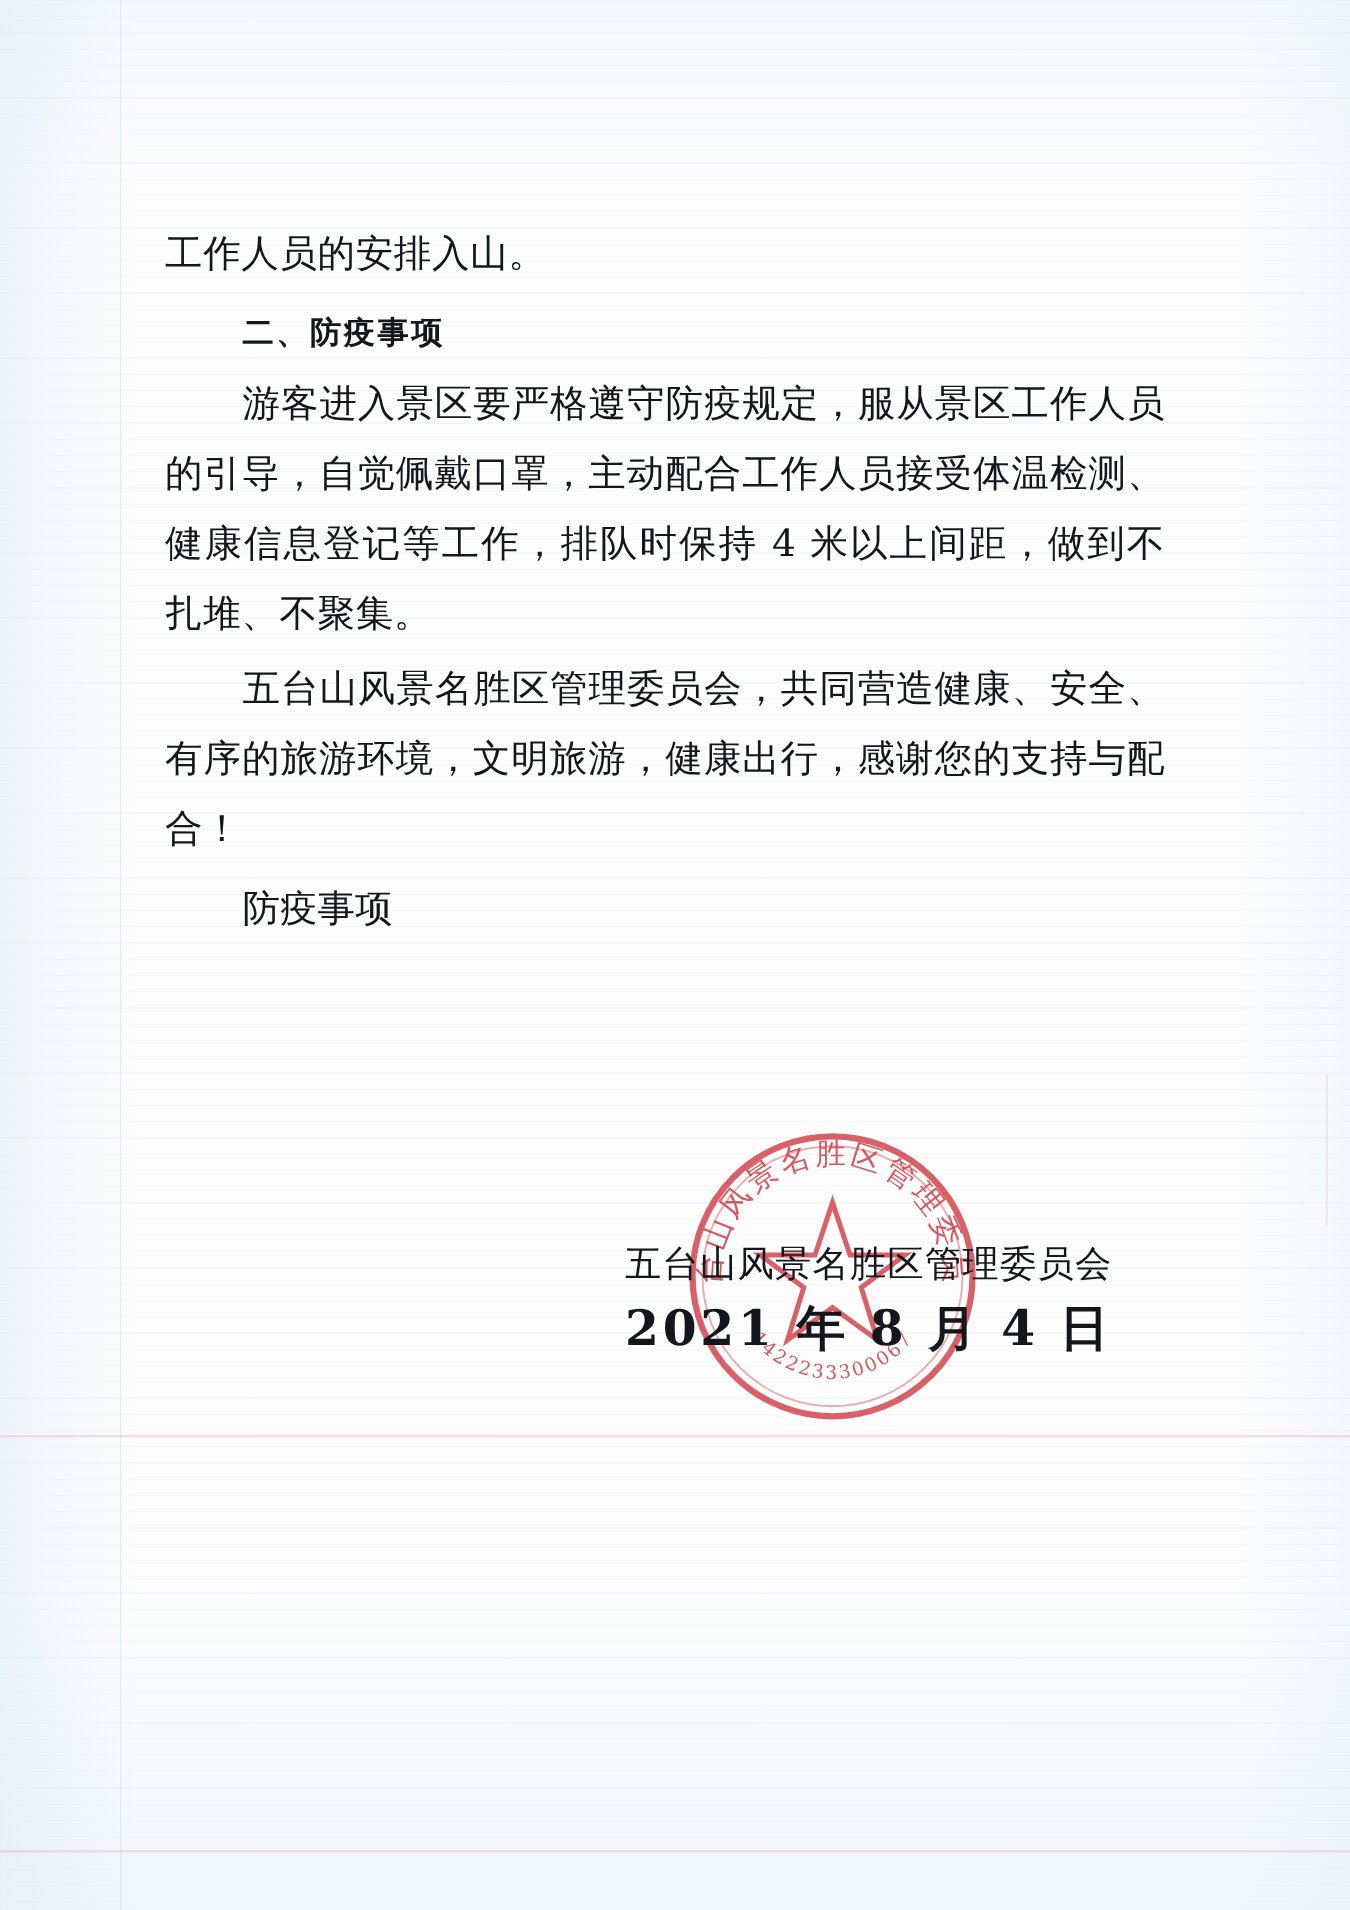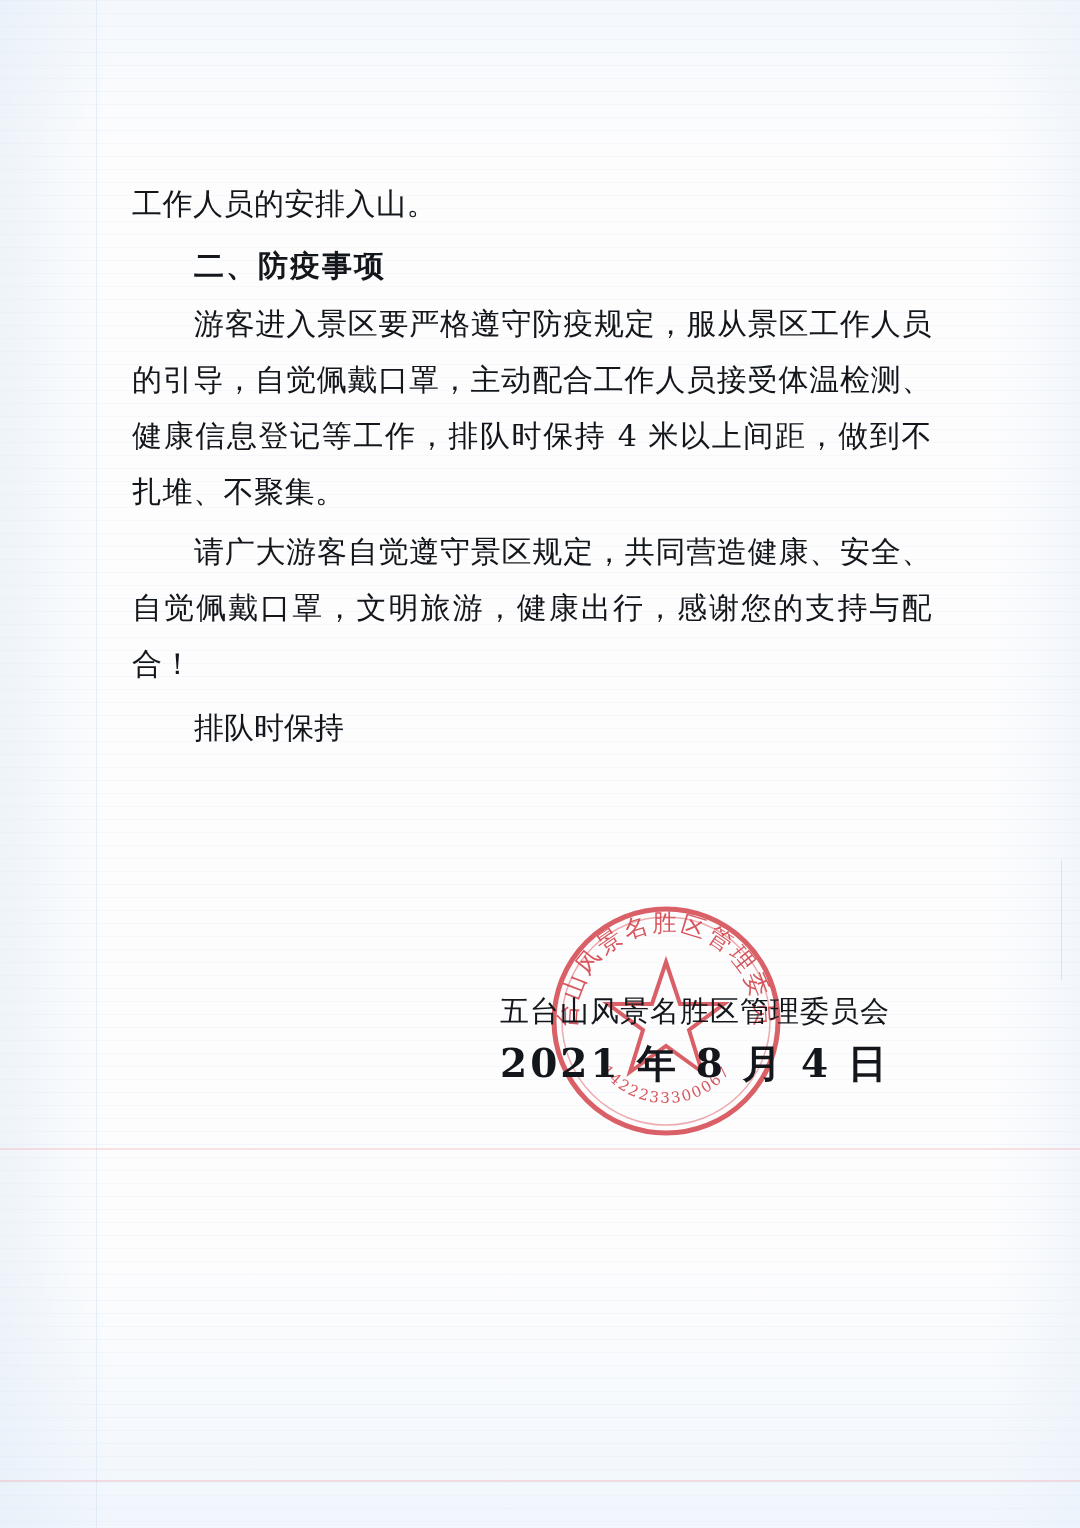--- a/index.html
+++ b/index.html
@@ -87,21 +87,21 @@
     line-height: 56px;
     letter-spacing: 0.5px;
     text-align: justify;
     text-justify: inter-character;
     margin: 0 0 4px 0;
   }
   .para.indent {
     text-indent: 62px;
   }
   .heading {
-    font-size: 30px;
+    font-size: 25px;
     line-height: 56px;
     font-weight: bold;
     text-indent: 62px;
     margin: 6px 0 2px 0;
     font-family: Liberation Sans, sans-serif;
     letter-spacing: 2px;
   }
   .closing {
     font-size: 30px;
     line-height: 56px;
@@ -162,23 +162,23 @@
 
   <div class="doc">
 
     <p class="para">工作人员的安排入山。</p>
 
 
     <h2 class="heading">二、防疫事项</h2>
 
     <p class="para indent">游客进入景区要严格遵守防疫规定，服从景区工作人员的引导，自觉佩戴口罩，主动配合工作人员接受体温检测、健康信息登记等工作，排队时保持 4 米以上间距，做到不扎堆、不聚集。</p>
 
-    <p class="para indent">请广大游客自觉遵守景区规定，共同营造健康、安全、自觉佩戴口罩，文明旅游，健康出行，感谢您的支持与配合！</p>
-
-    <p class="closing">排队时保持</p>
+    <p class="para indent">五台山风景名胜区管理委员会，共同营造健康、安全、有序的旅游环境，文明旅游，健康出行，感谢您的支持与配合！</p>
+
+    <p class="closing">防疫事项</p>
   </div>
 
   <div class="seal">
     <svg width="250" height="250" viewBox="0 0 250 250" xmlns="http://www.w3.org/2000/svg">
       <defs>
         <path id="sealTopArc" d="M 35,125 A 90,90 0 0 1 215,125"></path>
         <path id="sealBottomArc" d="M 43,125 A 82,82 0 0 0 207,125"></path>
       </defs>
       <circle cx="125" cy="125" r="112" fill="none" stroke="#d4444c" stroke-width="5" opacity="0.85"></circle>
       <circle cx="125" cy="125" r="104" fill="none" stroke="#dd5a60" stroke-width="1.5" opacity="0.5"></circle>

